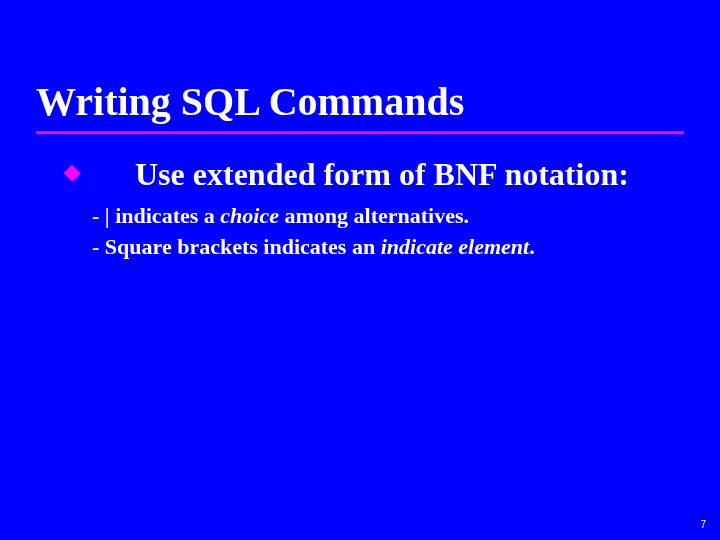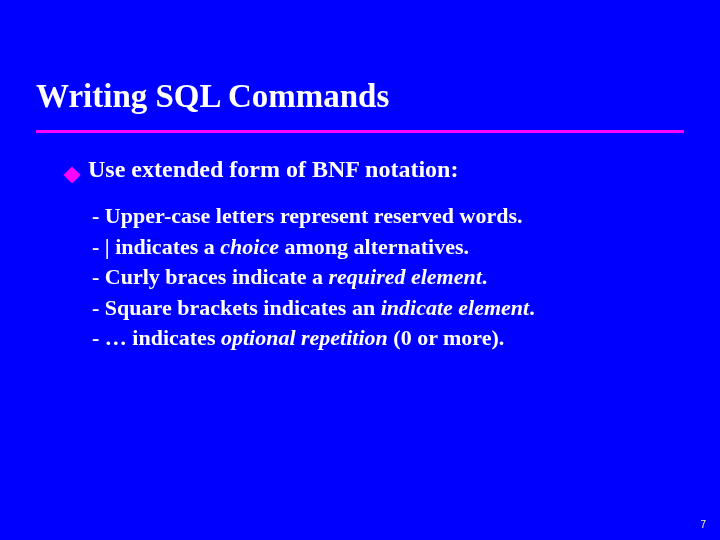--- a/index.html
+++ b/index.html
@@ -18,42 +18,43 @@
     position: relative;
     box-sizing: border-box;
   }
   .title-wrap {
     position: absolute;
     left: 36px;
     right: 36px;
     top: 78px;
   }
   .title {
-    font-size: 33px;
+    font-size: 40px;
     font-weight: bold;
     color: #ffffff;
-    padding-bottom: 15px;
+    padding-bottom: 6px;
   }
   .title-underline {
     height: 3px;
     background: #ff00ff;
     width: 100%;
   }
   .main {
     position: absolute;
     left: 66px;
     right: 40px;
     top: 156px;
   }
   .main-line {
-    font-size: 24px;
+    font-size: 32px;
     font-weight: bold;
     color: #ffffff;
     display: flex;
-    align-items: flex-end;
+    align-items: center;
+    gap: 47px;
   }
   .diamond {
     display: inline-block;
     width: 12px;
     height: 12px;
     background: #ff00ff;
     transform: rotate(45deg);
     margin-right: 10px;
     position: relative;
     top: -2px;
@@ -98,31 +99,22 @@
     <div class="main-line">
       <span class="diamond"></span>
       <span>
         <span>Use</span><span> extended form of BNF notation:</span>
       </span>
     </div>
   </div>
 
   <div class="list">
     <div class="list-item">
-      <span>- Upper-case letters represent reserved words.</span><span class="italic"></span><span></span>
-    </div>
-    <div class="list-item">
       <span>- | indicates a </span><span class="italic">choice</span><span> among alternatives.</span>
     </div>
     <div class="list-item">
-      <span>- Curly braces indicate a </span><span class="italic">required element</span><span>.</span>
-    </div>
-    <div class="list-item">
       <span>- Square brackets indicates an </span><span class="italic">indicate element</span><span>.</span>
-    </div>
-    <div class="list-item">
-      <span>- … indicates </span><span class="italic">optional repetition</span><span> (0 or more).</span>
     </div>
   </div>
 
   <div class="page-num">7</div>
 
 </div>
 
 </body></html>

